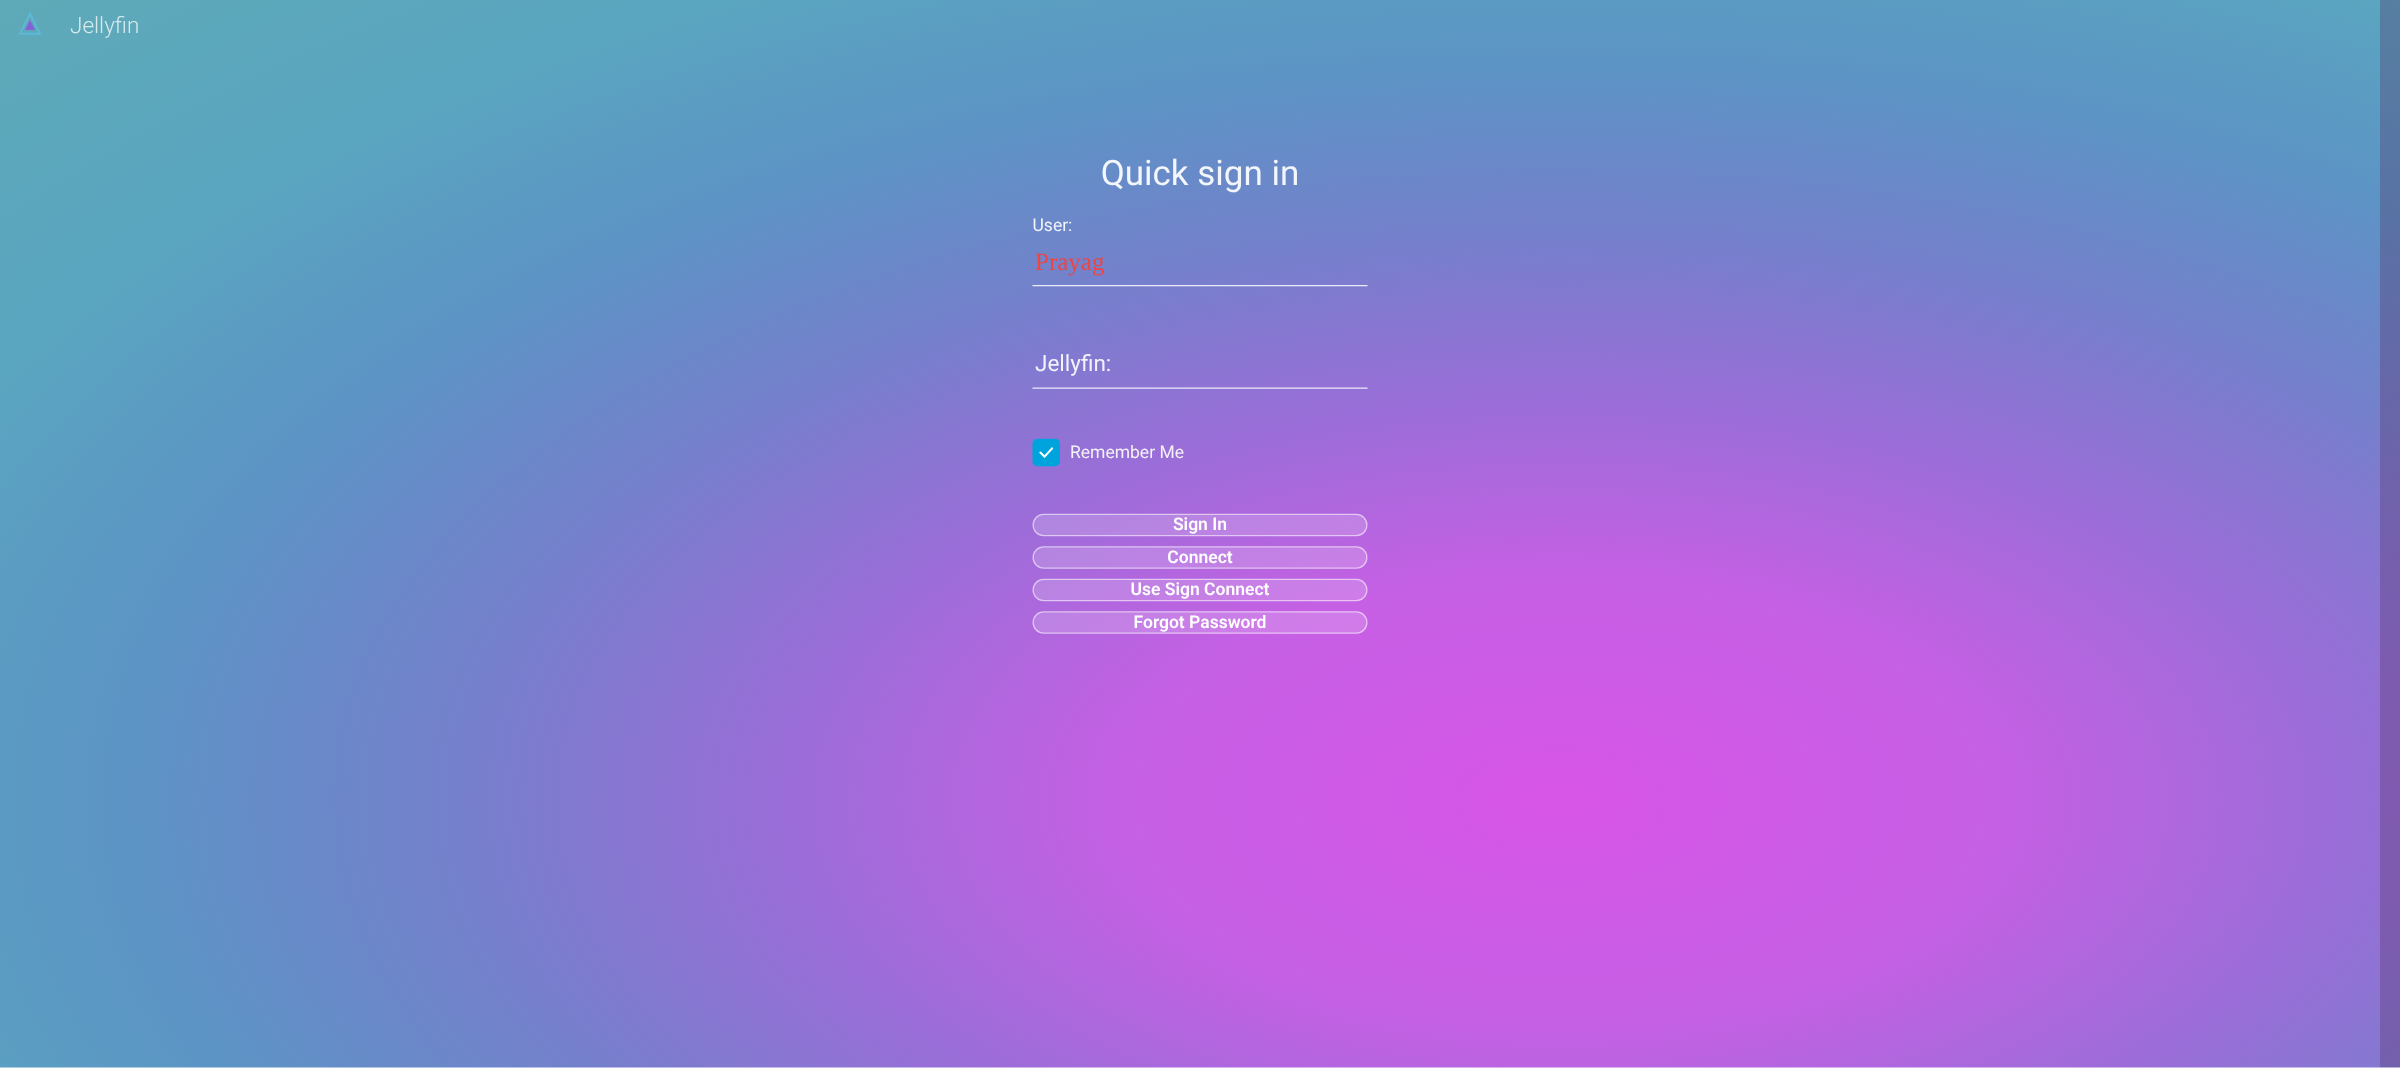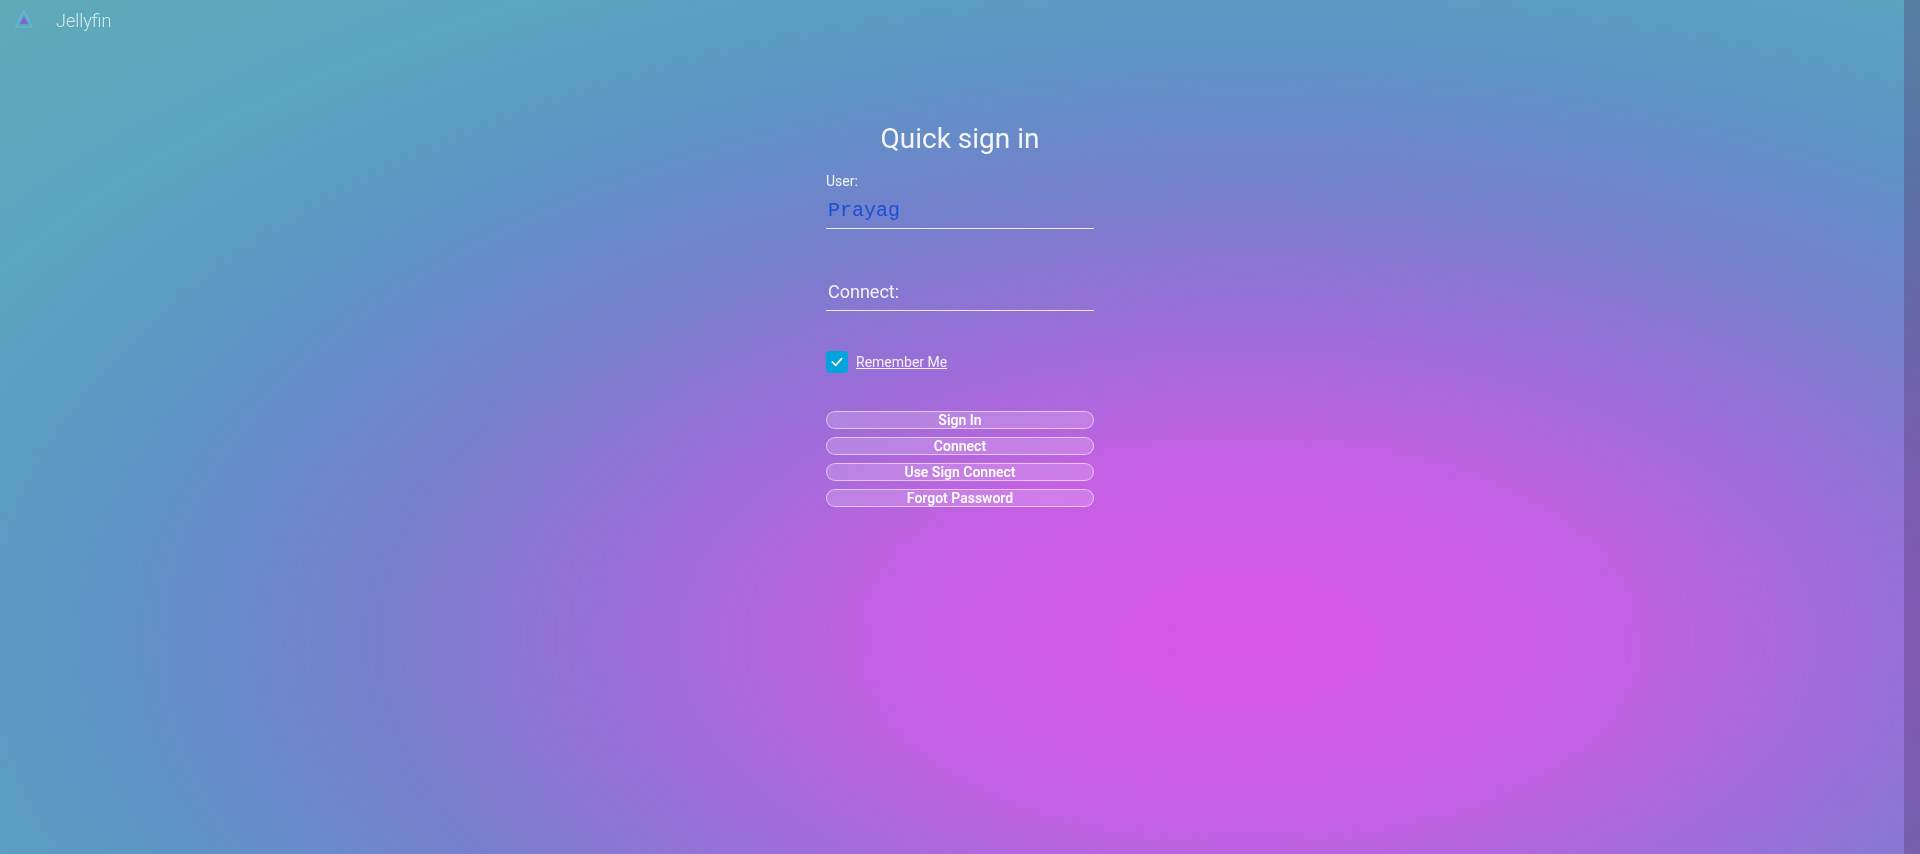--- a/index.html
+++ b/index.html
@@ -62,25 +62,25 @@
       font-size: 14px;
       display: block;
       margin-bottom: 6px;
     }
     
     .text-input {
       width: 100%;
       background: transparent;
       border: none;
       border-bottom: 1px solid rgba(255, 255, 255, 0.85);
-      color: #1d4ed8;
+      color: #ef4444;
       font-size: 20px;
       padding: 4px 2px 6px 2px;
       outline: none;
-      font-family: Liberation Mono, monospace;
+      font-family: Liberation Serif, serif;
     }
     
     .password-group {
       margin-bottom: 40px;
     }
     
     .password-label-input {
       width: 100%;
       background: transparent;
       border: none;
@@ -109,21 +109,20 @@
     }
     
     .checkbox svg {
       width: 16px;
       height: 16px;
     }
     
     .checkbox-label {
       color: rgba(255, 255, 255, 0.9);
       font-size: 14px;
-      text-decoration: underline;
     }
     
     .button {
       width: 100%;
       padding: 0 0;
       background: rgba(255, 255, 255, 0.18);
       border: 1px solid rgba(255, 255, 255, 0.55);
       border-radius: 50px;
       color: #fff;
       font-size: 14px;
@@ -159,21 +158,21 @@
 
 <div class="login-container">
   <h1 class="title">Quick sign in</h1>
 
   <div class="field-group">
     <label class="field-label">User:</label>
     <input type="text" class="text-input" value="Prayag" style="">
   </div>
 
   <div class="password-group">
-    <div class="password-label-input">Connect:</div>
+    <div class="password-label-input">Jellyfin:</div>
   </div>
 
   <div class="checkbox-row">
     <div class="checkbox">
       <svg viewBox="0 0 24 24">
         <path d="M5 12 L10 17 L19 7" stroke="#fff" stroke-width="2.5" fill="none" stroke-linecap="round" stroke-linejoin="round"></path>
       </svg>
     </div>
     <span class="checkbox-label">Remember Me</span>
   </div>

